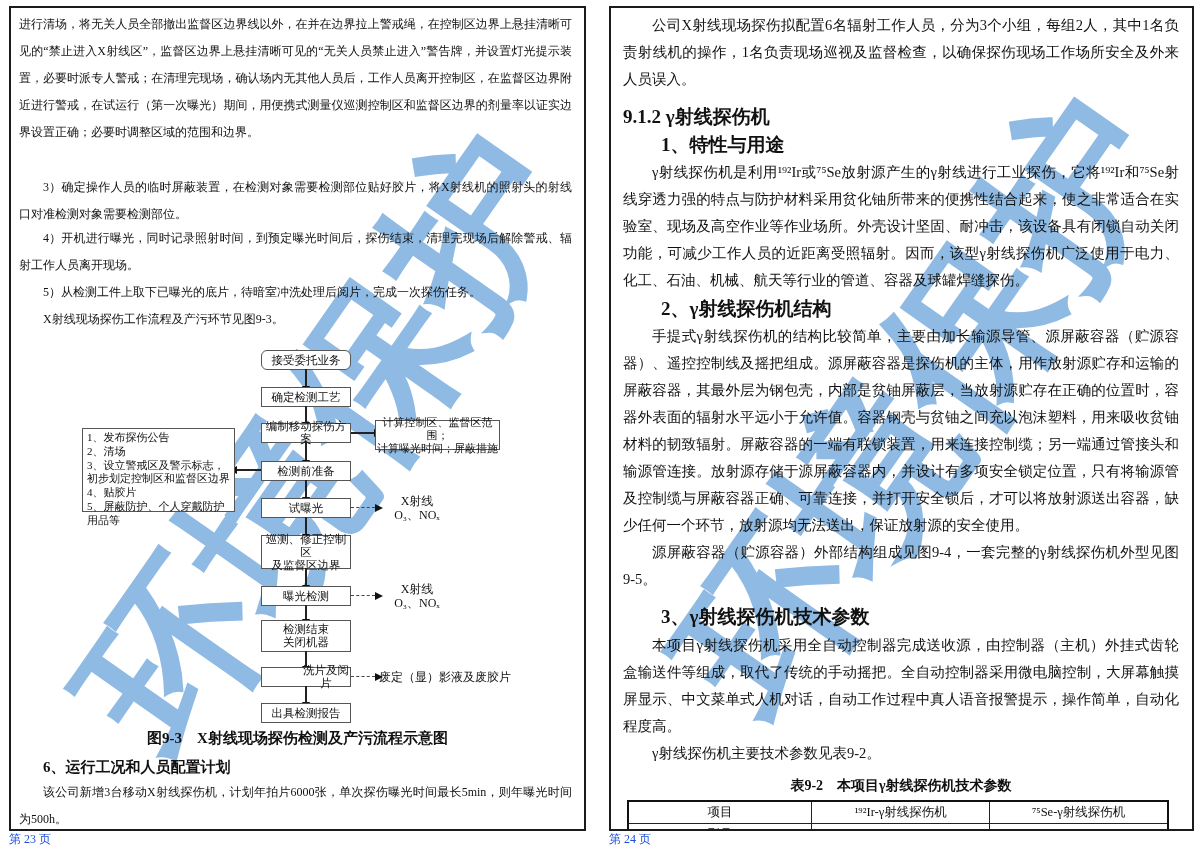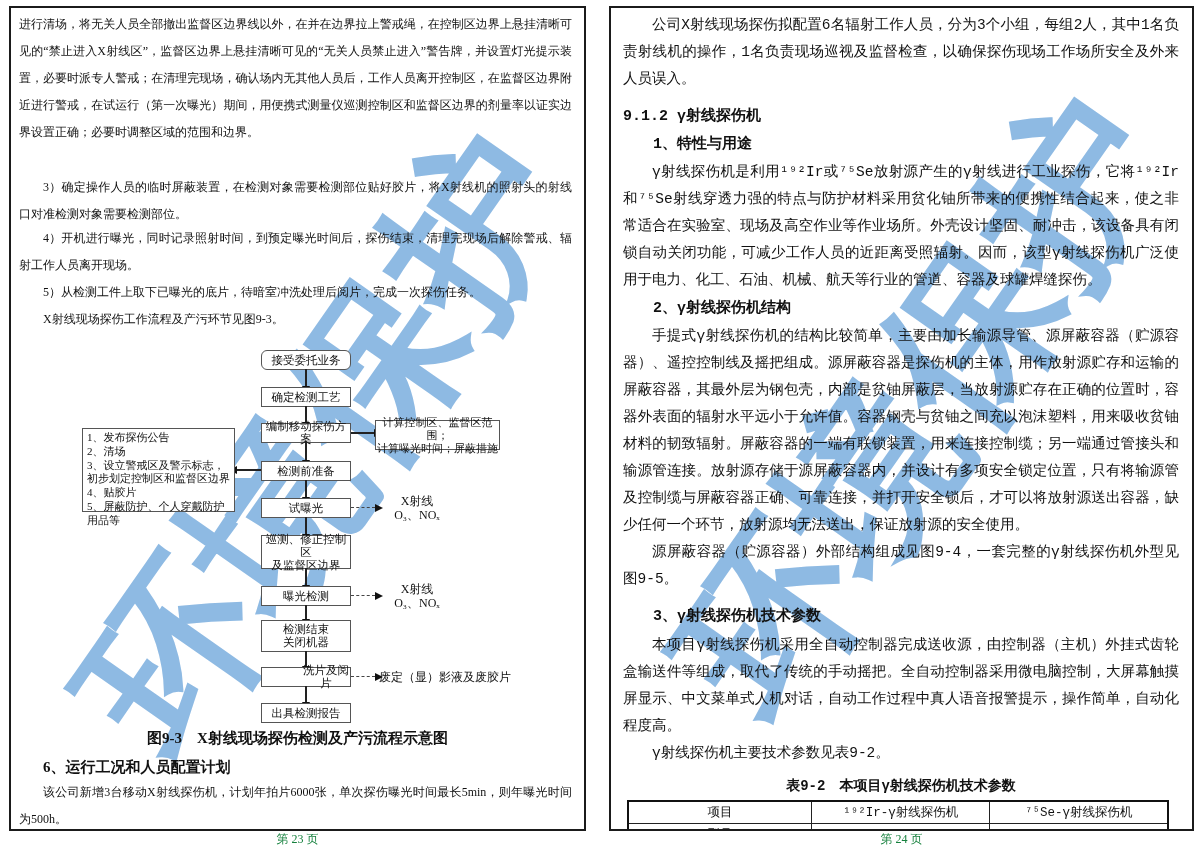--- a/index.html
+++ b/index.html
@@ -22,22 +22,22 @@
   #page-left .wm{transform:translate(-46%,-36%) rotate(-55deg);}
   #page-right .wm{transform:translate(-47%,-57%) rotate(-55deg);}
   .content{position:absolute;inset:0;z-index:1;}
   .par{
     position:absolute;left:8px;width:553px;font-size:12px;line-height:27px;
     text-align:justify;text-justify:inter-ideograph;
   }
   .ind{text-indent:2em;}
   .bold{font-weight:bold;}
   .footer{
-    position:absolute;top:831px;width:577px;text-align:center;
-    font-size:12px;color:#15803d;
+    position:absolute;top:831px;width:577px;
+    font-size:12px;color:#1d4ed8;
   }
   #footer-right{left:609px;width:585px;}
   #footer-left{left:9px;}
   
   .fbox{
     position:absolute;box-sizing:border-box;border:1px solid #555;background:#fff;
     font-size:11.5px;line-height:13px;text-align:center;
     display:flex;flex-direction:column;justify-content:center;align-items:center;
   }
   .step{left:250px;width:90px;height:20px;}
@@ -61,23 +61,23 @@
     border:4px solid transparent;border-right:0;border-left:8px solid #111;
   }
   .emis{position:absolute;left:370px;width:72px;text-align:center;font-size:12px;line-height:13.5px;}
   .sidebox{font-size:11px;line-height:13px;}
   .listbox{
     position:absolute;left:71px;top:420px;width:153px;height:84px;box-sizing:border-box;
     border:1px solid #555;background:#fff;font-size:11px;line-height:13.8px;
     padding:2px 4px;text-align:left;
   }
   
-  #page-right .content{padding:4px 13px 11px 12px;box-sizing:border-box;font-family:Liberation Mono, monospace;}
+  #page-right .content{padding:4px 13px 11px 12px;box-sizing:border-box;}
   .rp{font-size:14.5px;line-height:27px;text-align:justify;text-justify:inter-ideograph;margin:0;}
-  .rh{font-weight:bold;font-size:15px;line-height:24px;margin:0;}
+  .rh{font-weight:bold;font-size:19px;line-height:24px;margin:0;}
   table.ptab{
     border-collapse:collapse;width:calc(100% - 14px);margin:3px 8px 0 4px;
     font-size:12.5px;background:#fdba74;
   }
   table.ptab td{
     border:1px solid #222;height:21px;text-align:center;vertical-align:middle;
     padding:0 2px;background:#fff;
   }
   table.ptab{border:2px solid #111;}
   .tab-title{font-weight:bold;font-size:14px;text-align:center;line-height:22px;margin-top:8px;}

